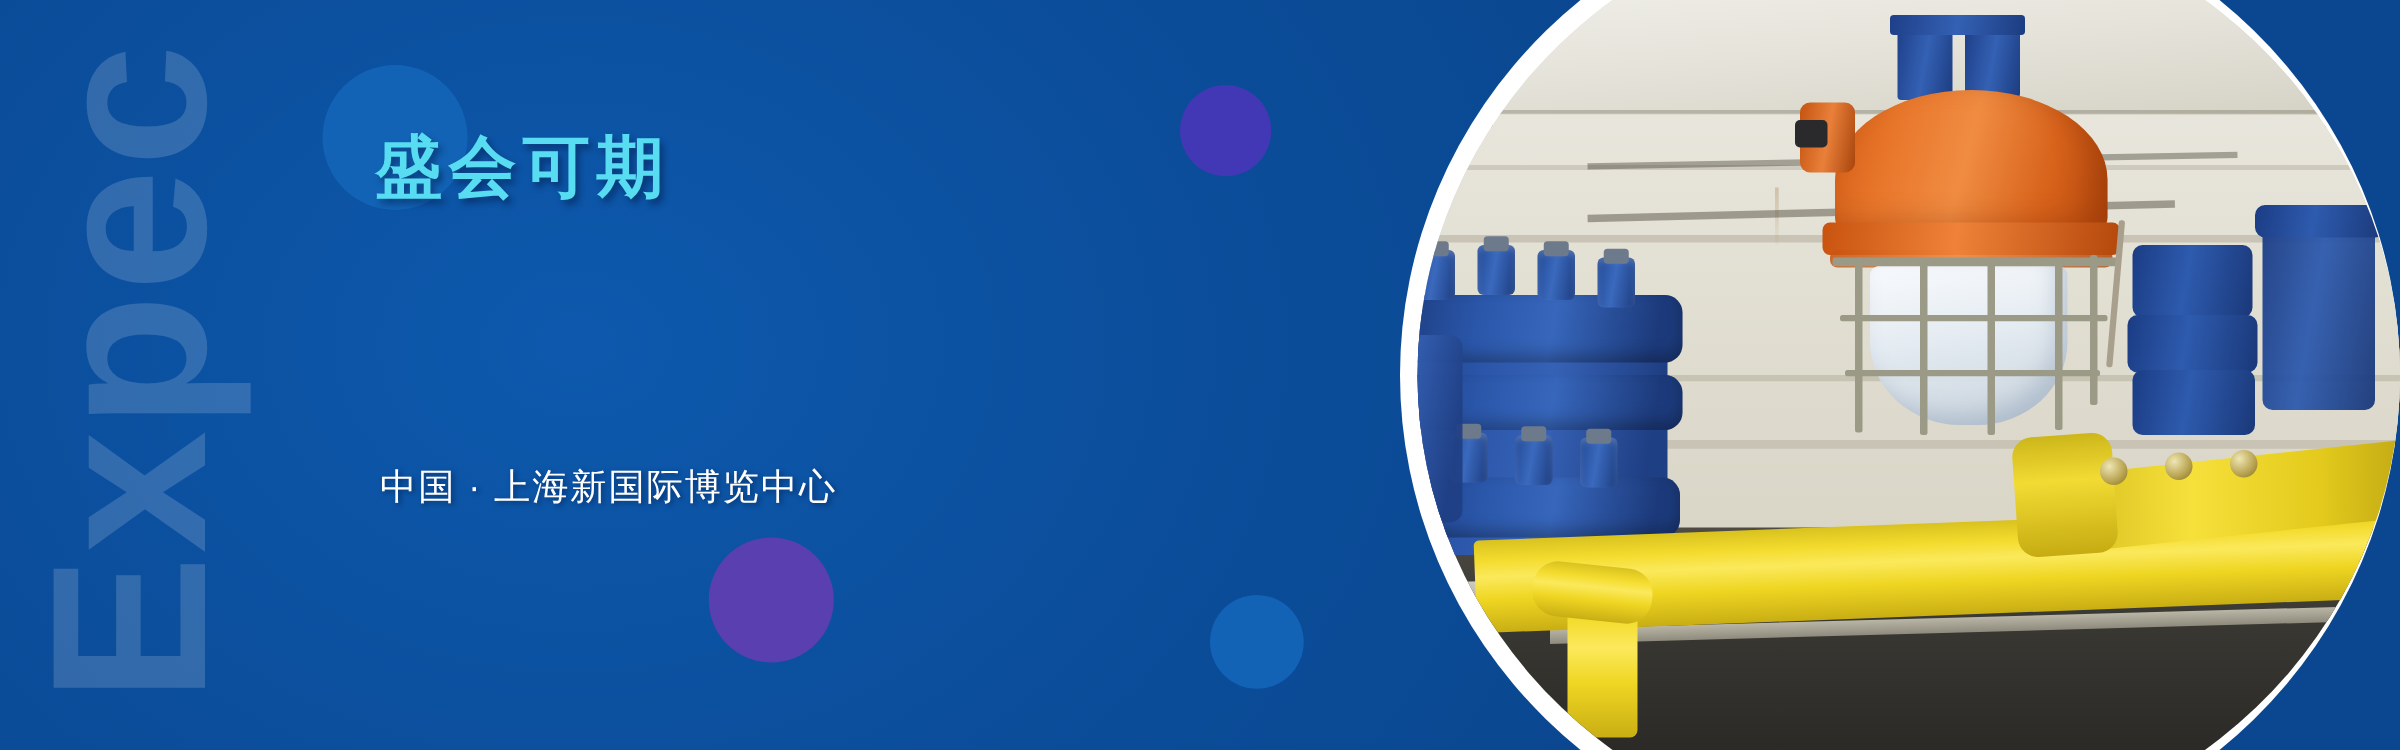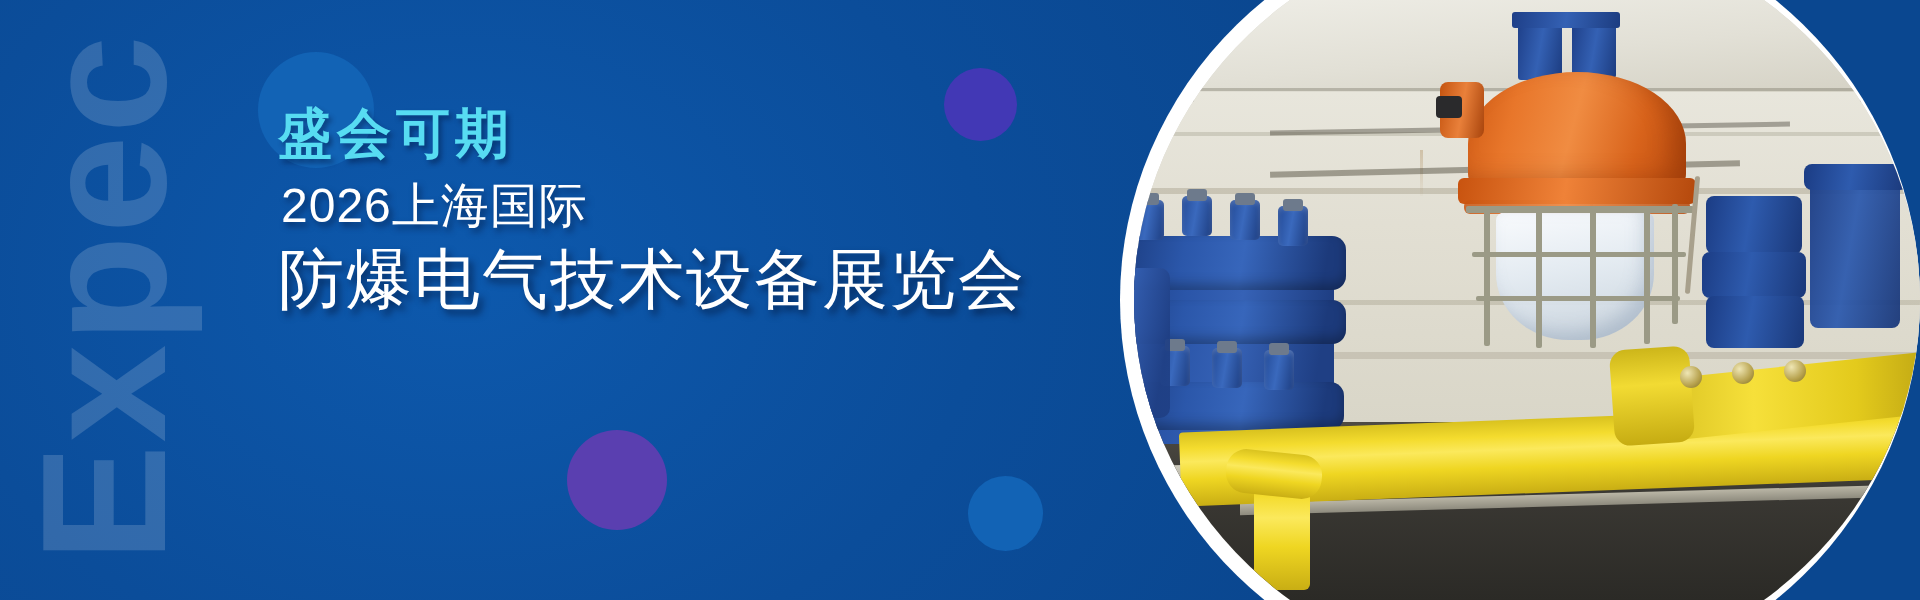--- a/index.html
+++ b/index.html
@@ -52,21 +52,21 @@
     border-radius: 50%;
   }
   .c-lightblue-1 { left: 258px;  top: 52px;  width: 116px; height: 116px; background: #1263b5; }
   .c-purple-1    { left: 944px;  top: 68px;  width: 73px;  height: 73px;  background: #4238b5; }
   .c-purple-2    { left: 567px;  top: 430px; width: 100px; height: 100px; background: #5a3fb0; }
   .c-lightblue-2 { left: 968px;  top: 476px; width: 75px;  height: 75px;  background: #1263b5; }
 
   
   .text-block {
     position: absolute;
-    left: 278px;
+    left: 300px;
     top: 0;
     width: 760px;
     height: 432px;
   }
 
   .kicker {
     position: absolute;
     top: 98px;
     left: 0;
     font-size: 54px;
@@ -308,22 +308,21 @@
 
   <div class="watermark">Expec</div>
 
   <div class="circle c-lightblue-1"></div>
   <div class="circle c-purple-1"></div>
   <div class="circle c-purple-2"></div>
   <div class="circle c-lightblue-2"></div>
 
   <div class="text-block">
     <div class="kicker">盛会可期</div>
-    <div class="line-sub">2026上海国际</div>
-    <div class="line-main">防爆电气技术设备展览会</div>
+    <div class="line-venue">中国 · 上海新国际博览中心</div>
   </div>
 
   <div class="photo-wrap">
     <div class="photo-ring"></div>
     <div class="photo-clip">
       <div class="photo">
         <div class="scene">
 
           <div class="ceiling"></div>
           <div class="ceiling-seam s1"></div>

